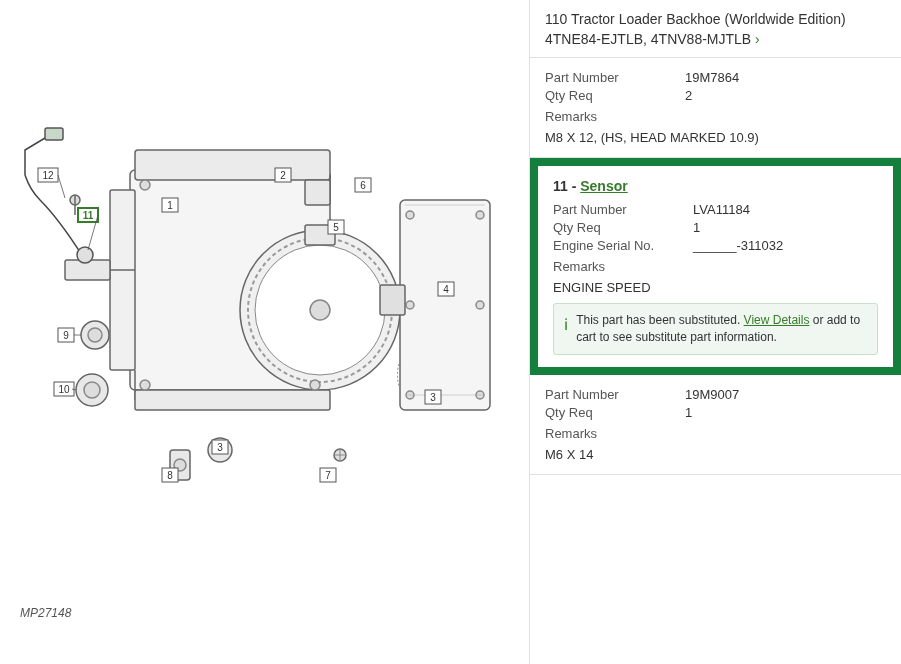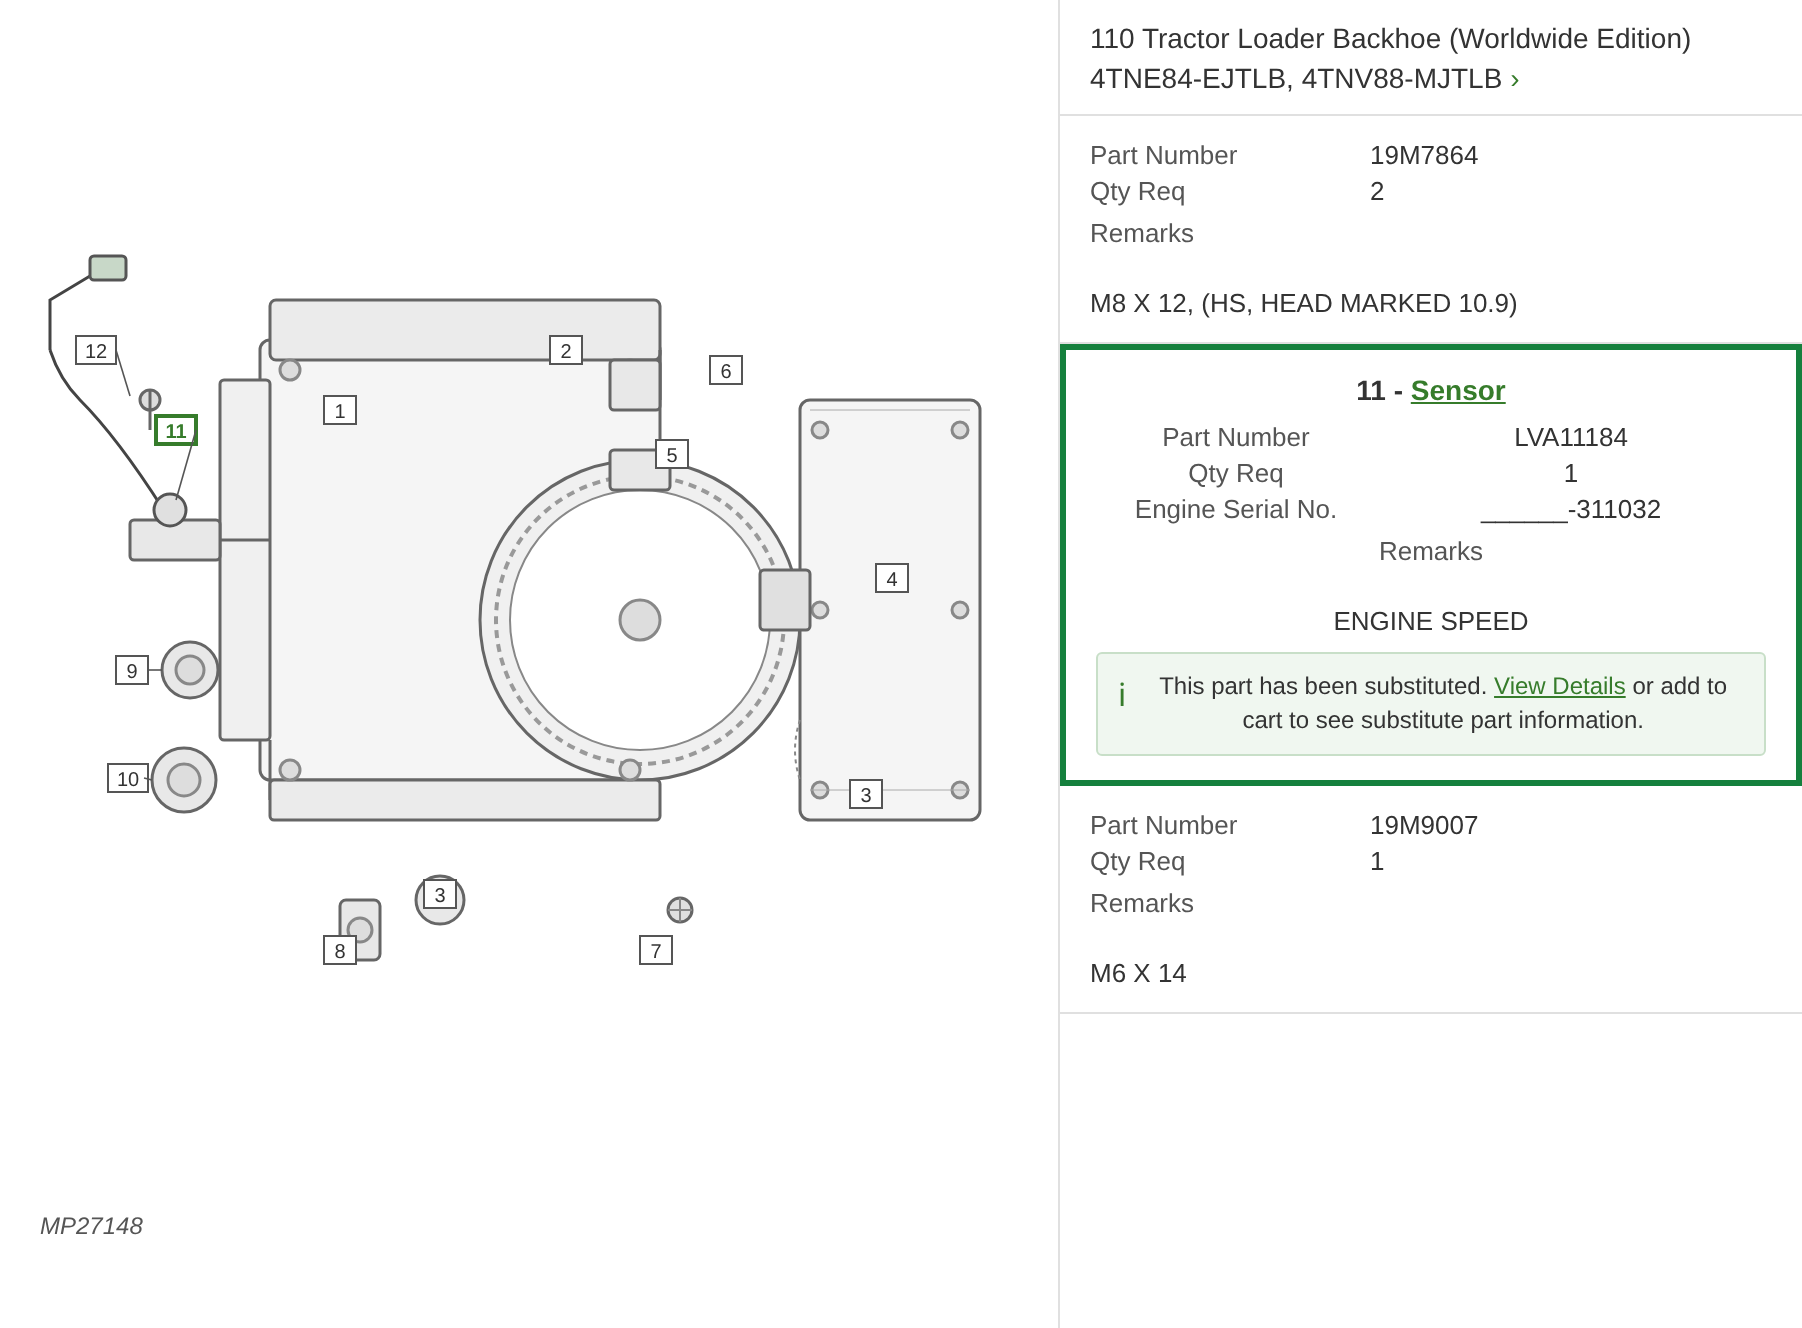--- a/index.html
+++ b/index.html
@@ -60,23 +60,22 @@
       font-size: 14px;
     }
 
     
     .part-section {
       padding: 12px 15px;
       border-bottom: 1px solid #e0e0e0;
     }
 
     .part-section.highlighted {
-      border: 3px solid #15803d;
+      border: 8px solid #15803d;
       margin: 0 0 0 0;
-      text-align: center;
     }
 
     .part-title {
       font-size: 14px;
       font-weight: bold;
       color: #333;
       margin-bottom: 8px;
     }
 
     .part-title a {
@@ -104,21 +103,21 @@
     }
 
     .remarks-label {
       color: #555;
       font-size: 13px;
     }
 
     .remarks-value {
       color: #333;
       font-size: 13px;
-      margin-top: 20px;
+      margin-top: 6px;
     }
 
     
     .substitution-notice {
       background: #f0f7f0;
       border: 1px solid #c8dfc8;
       border-radius: 3px;
       padding: 8px 10px;
       margin-top: 8px;
       display: flex;

